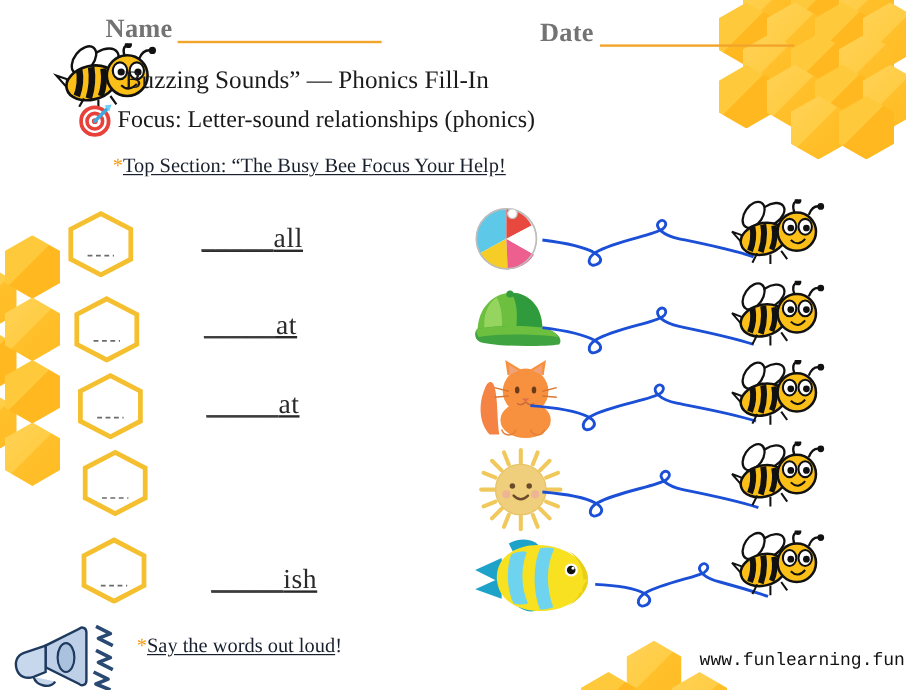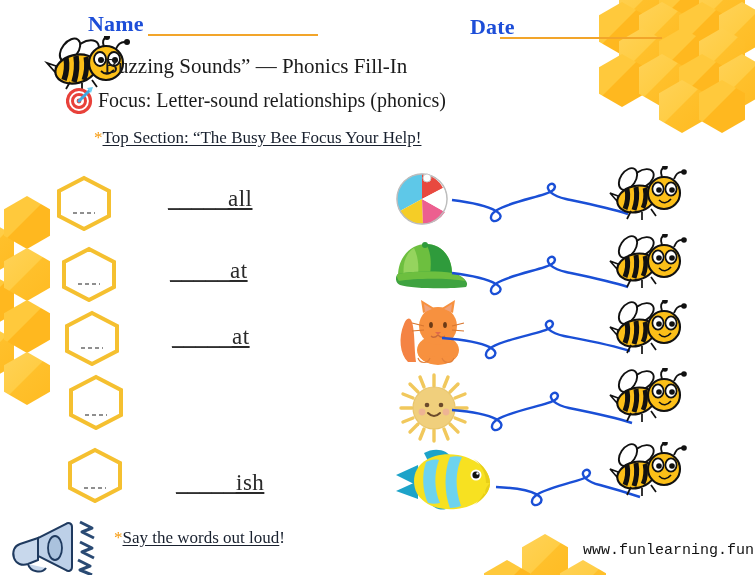--- a/index.html
+++ b/index.html
@@ -13,21 +13,21 @@
   #sheet{position:relative;width:755px;height:575px;overflow:hidden;background:#fff;}
 
   
   .comb{position:absolute;pointer-events:none;}
   .hexfill{position:absolute;width:46px;height:53px;
     background:linear-gradient(135deg,#ffc93c 0%,#ffc93c 45%,#ffb81f 46%,#ffb81f 100%);
     clip-path:polygon(50% 0%,100% 25%,100% 75%,50% 100%,0% 75%,0% 25%);}
   .hexfill.lite{background:linear-gradient(135deg,#ffd257 0%,#ffcd45 48%,#ffc02b 49%,#ffbb22 100%);}
 
   
-  .field-label{position:absolute;color:#1d4ed8;font-weight:bold;font-size:22px;letter-spacing:.2px;}
+  .field-label{position:absolute;color:#737373;font-weight:bold;font-size:22px;letter-spacing:.2px;}
   .field-rule{position:absolute;border-bottom:2px solid #f2a52a;}
 
   .title-line{position:absolute;font-size:21px;color:#1b1b1b;white-space:nowrap;}
   .focus-line{position:absolute;font-size:20px;color:#1b1b1b;white-space:nowrap;}
   .section-line{position:absolute;font-size:17px;white-space:nowrap;color:#18202e;}
   .section-line .star{color:#f79a0e;}
   .section-line .u{text-decoration:underline;text-underline-offset:2px;}
 
   
   .hexbox{position:absolute;width:56px;height:56px;}
@@ -83,21 +83,21 @@
   <div class="comb" style="left:450px;top:528px;width:300px;height:60px;">
     <div class="hexfill lite" style="left:72px;top:6px;"></div>
     <div class="hexfill" style="left:34px;top:32px;"></div>
     <div class="hexfill lite" style="left:110px;top:32px;"></div>
 
   </div>
 
   <div class="field-label" style="left:88px;top:11px;">Name</div>
   <div class="field-rule" style="left:148px;top:34px;width:170px;"></div>
 
-  <div class="field-label" style="left:470px;top:14px;">Date</div>
+  <div class="field-label" style="left:450px;top:14px;">Date</div>
   <div class="field-rule" style="left:500px;top:37px;width:162px;"></div>
 
   <div class="pic" style="left:44px;top:36px;">
     <svg width="90" height="54" viewBox="0 0 90 54">
 
       <ellipse cx="42" cy="15" rx="14" ry="9" fill="#fff" stroke="#111" stroke-width="2" transform="rotate(-32 42 15)"></ellipse>
       <ellipse cx="26" cy="14" rx="13" ry="8" fill="#fff" stroke="#111" stroke-width="2" transform="rotate(-52 26 14)"></ellipse>
 
       <ellipse cx="32" cy="33" rx="21" ry="14" fill="#fcbf18" stroke="#111" stroke-width="2.2" transform="rotate(-14 32 33)"></ellipse>
       <path d="M22 22 Q24 33 20 44" stroke="#111" stroke-width="5.5" fill="none"></path>

